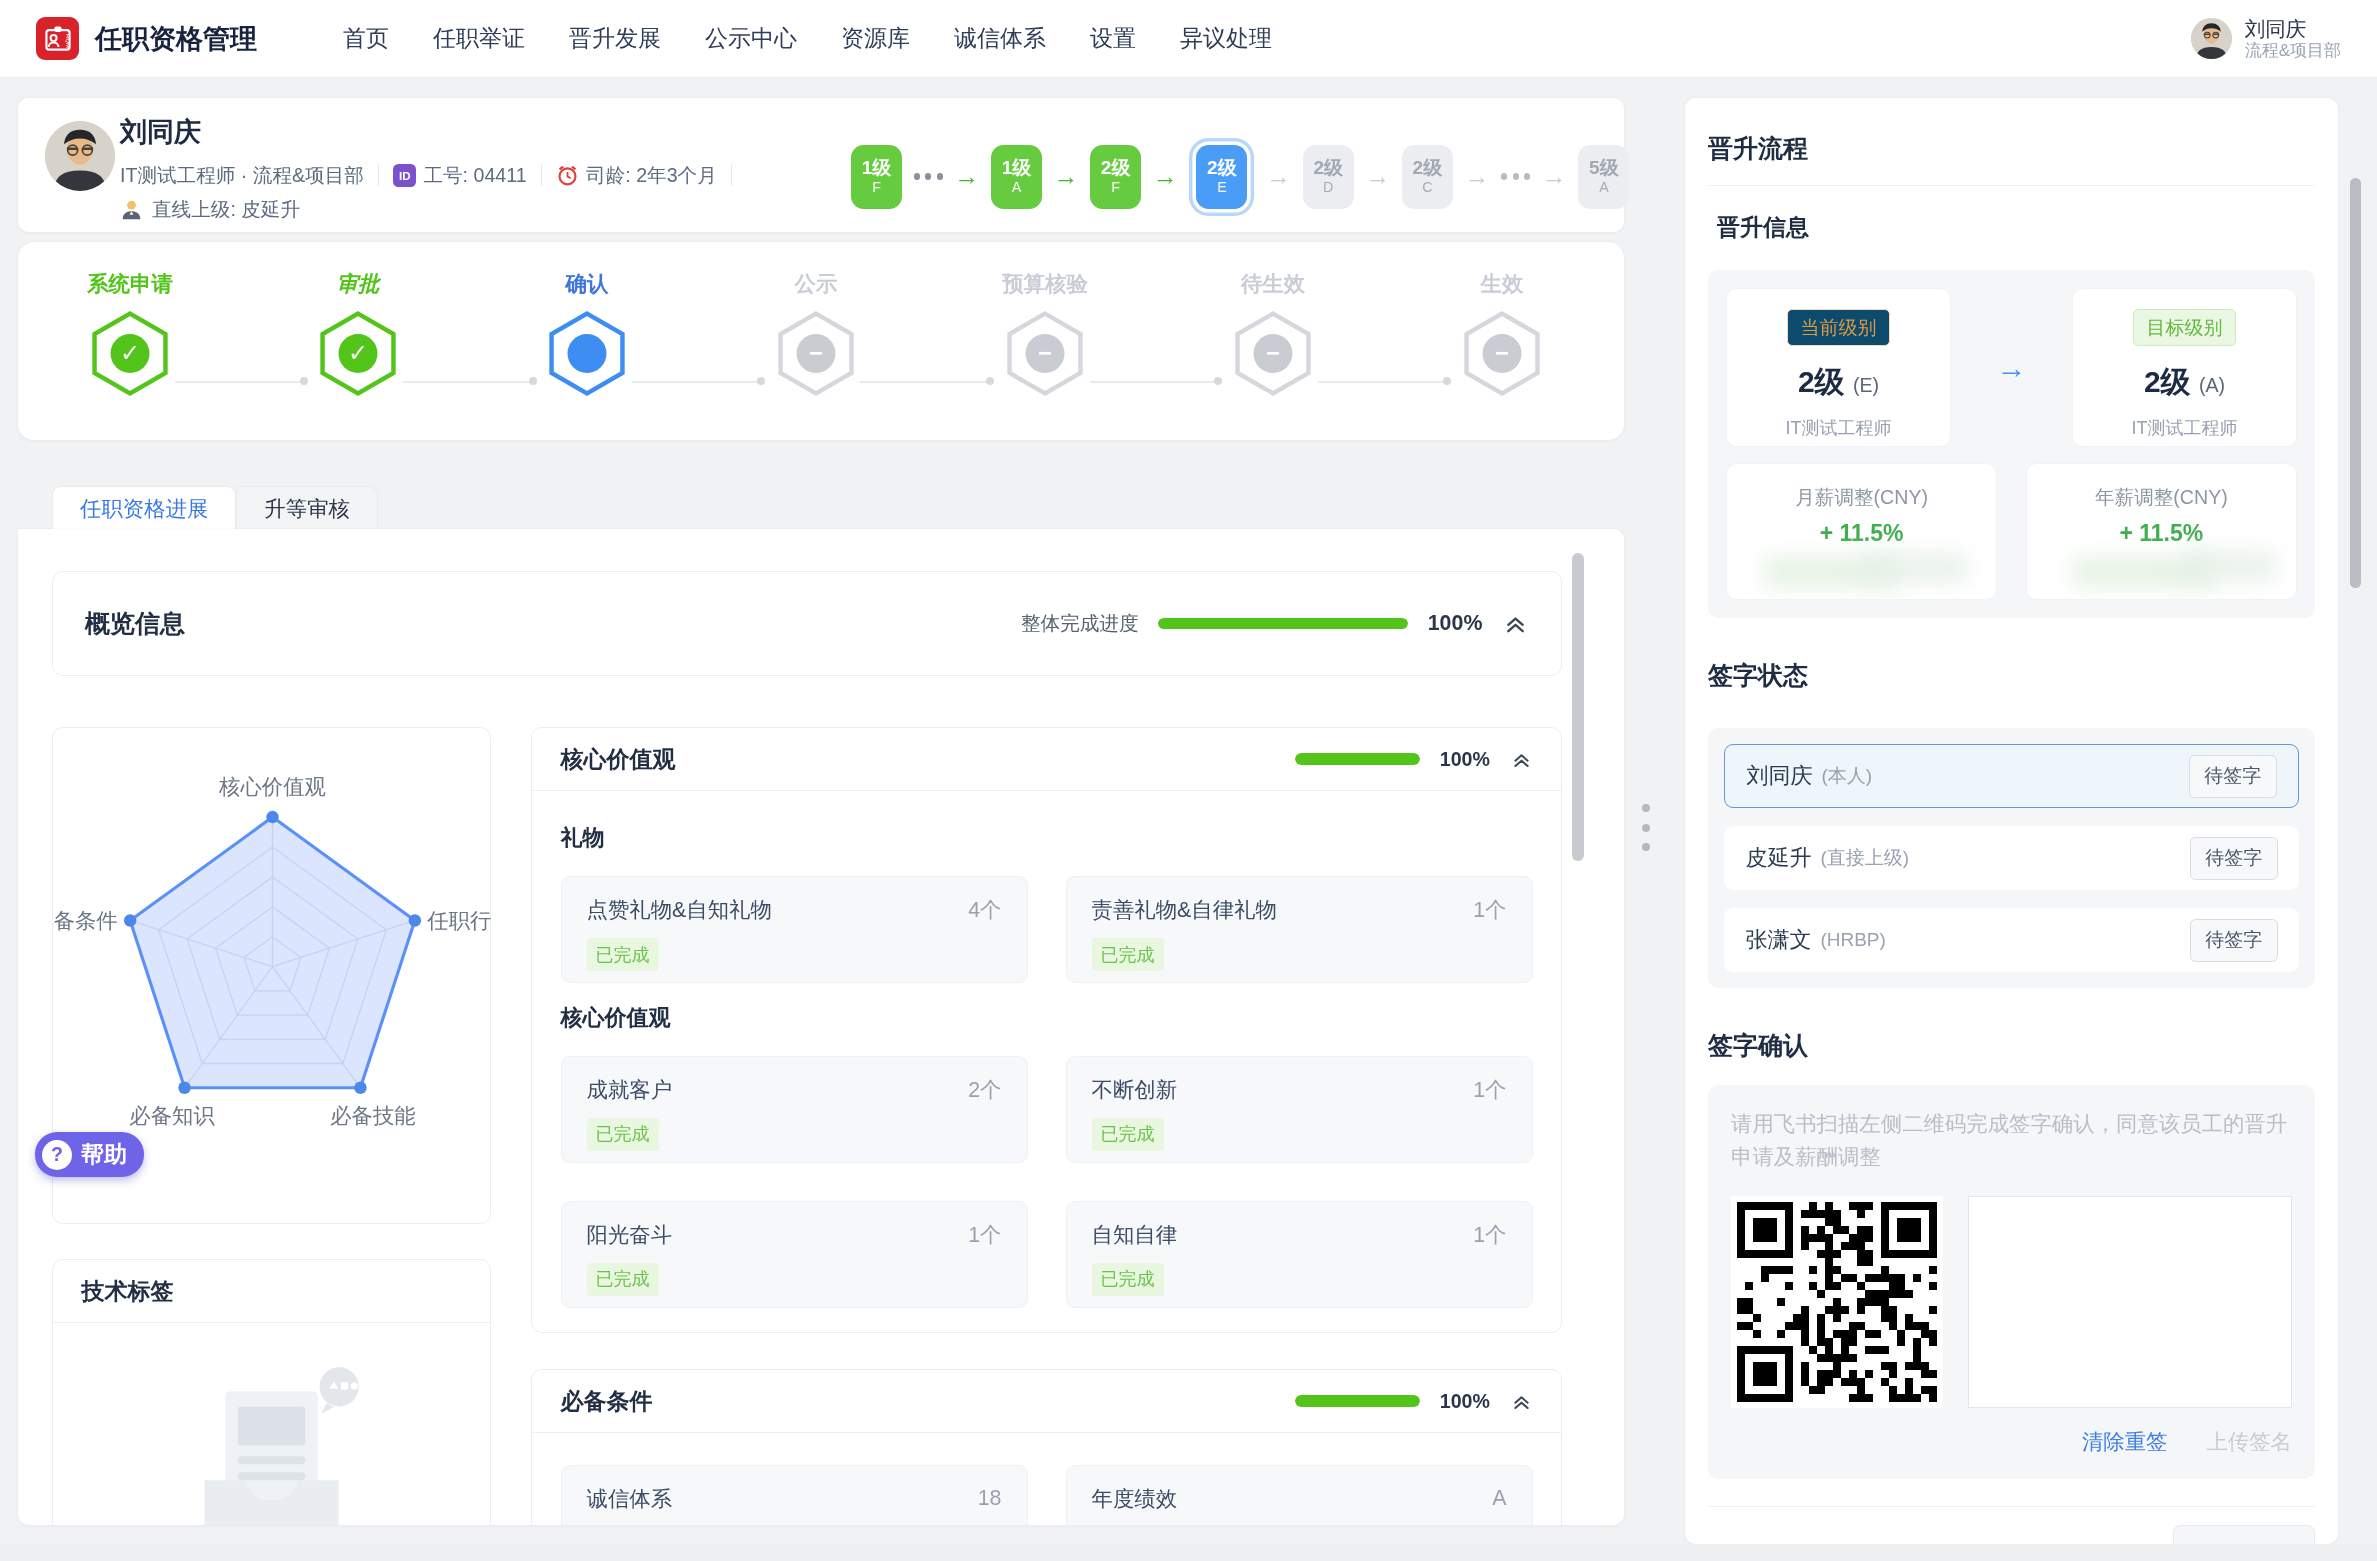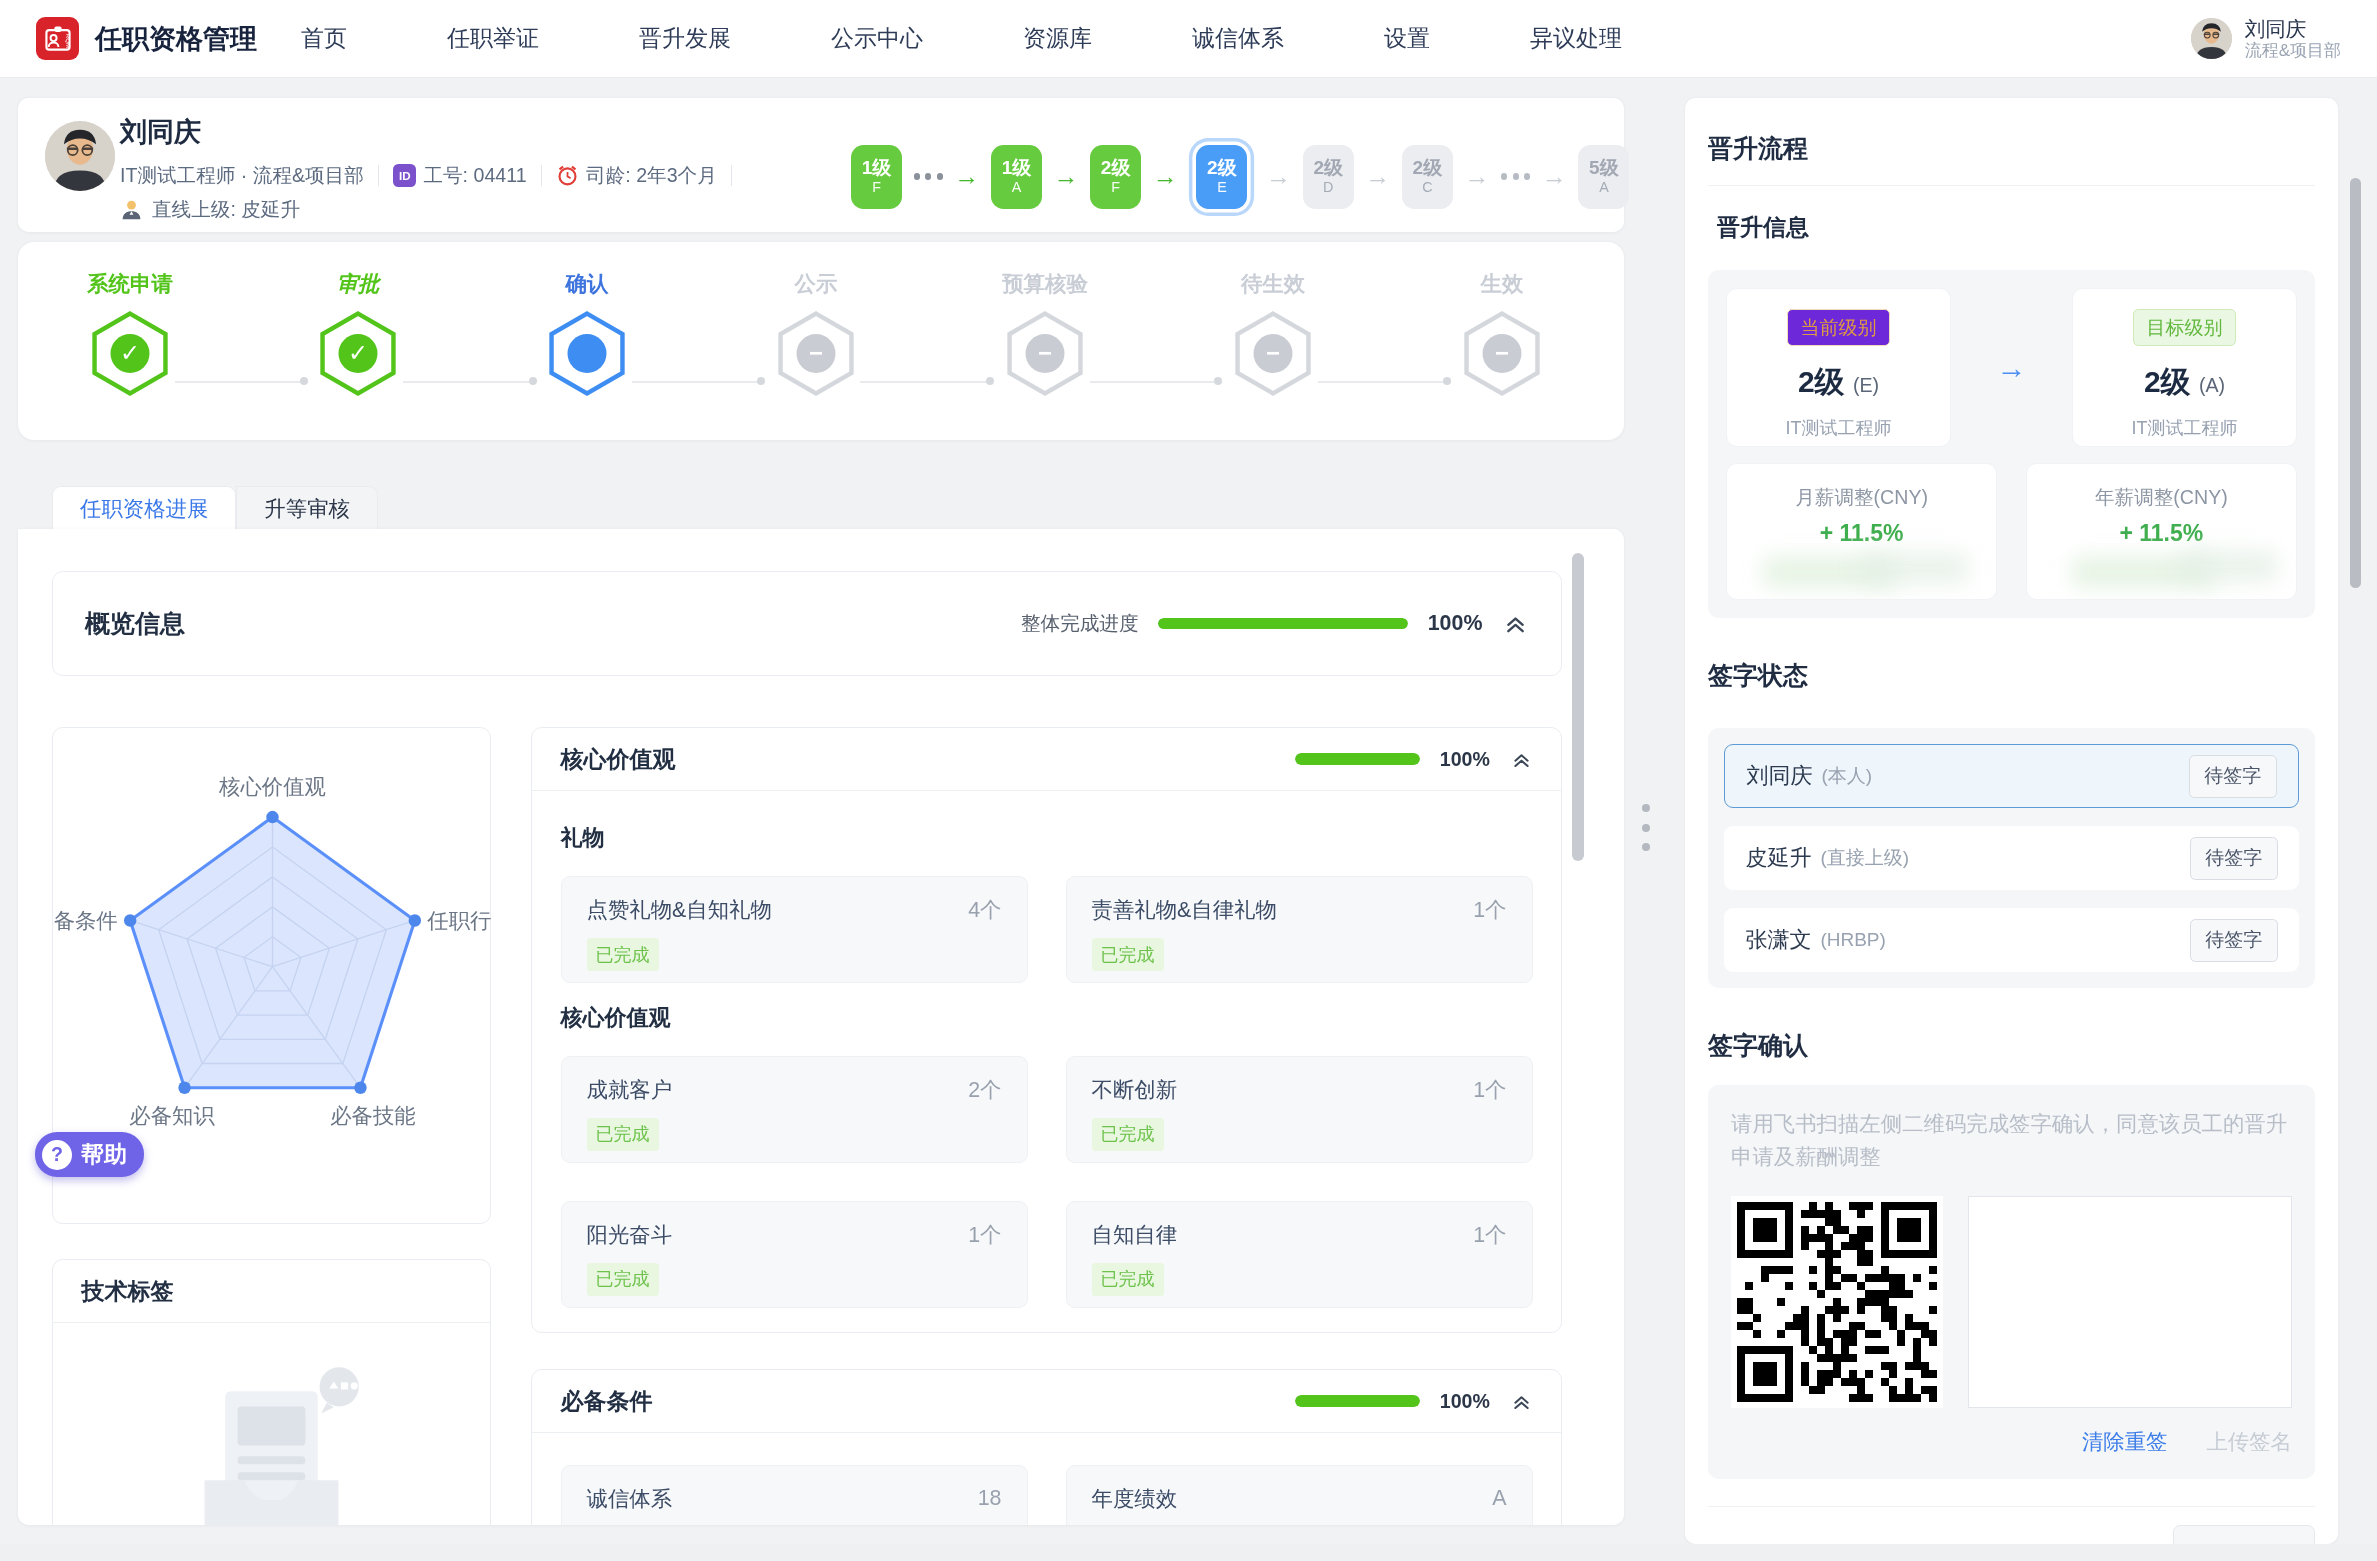--- a/index.html
+++ b/index.html
@@ -3,21 +3,21 @@
 <meta charset="utf-8">
 <style>
   html,body{margin:0;padding:0;width:2377px;height:1562px;overflow:hidden;
     background:#f1f2f4;font-family:"Liberation Sans","DejaVu Sans",sans-serif;color:#2b3648;}
   .abs{position:absolute;}
   
   .navbar{position:absolute;top:0;left:0;width:2377px;height:78px;background:#fff;
     border-bottom:0.9px solid #ececef;display:flex;align-items:center;padding:0 36px;box-sizing:border-box;}
   .logo{width:43px;height:43px;border-radius:9px;background:#d9232b;display:flex;align-items:center;justify-content:center;flex:0 0 auto;}
   .app-title{margin-left:16px;font-size:27px;font-weight:bold;color:#17233d;}
-  .nav{display:flex;gap:100px;margin-left:44px;}
+  .nav{display:flex;gap:44px;margin-left:86px;}
   .nav-item{font-size:23px;color:#2e3c58;cursor:pointer;white-space:nowrap;}
   .nav-spacer{flex:1;}
   .nav-user{display:flex;align-items:center;gap:12.5px;}
   .avatar{width:41px;height:41px;border-radius:50%;overflow:hidden;background:#dcd7cf;flex:0 0 auto;}
   .nav-user .uname{font-size:20.5px;color:#29364d;line-height:25px;}
   .nav-user .udept{font-size:17px;color:#9aa4b2;line-height:20.5px;}
   
   .card{background:#fff;border-radius:10.7px;box-shadow:0 0.9px 3.6px rgba(30,40,60,.05);}
   .emp-card{left:18px;top:98px;width:1606px;height:134px;}
   .emp-avatar{position:absolute;left:27px;top:23px;width:70px;height:70px;border-radius:50%;overflow:hidden;background:#dcd7cf;}
@@ -97,21 +97,21 @@
   .side h2{font-size:25px;font-weight:bold;color:#1f2c42;margin:0;}
   .side h3{font-size:23px;font-weight:bold;color:#1f2c42;margin:9px;}
   .side .t1{padding-top:34px;}
   .divider{height:0.9px;background:#eef0f3;margin-top:19.6px;}
   .gbox{background:#f5f6f8;border-radius:10.7px;}
   .promo{margin-top:27px;padding:18px;}
   .promo-row{display:flex;align-items:center;}
   .lv-card{width:225px;height:159px;background:#fff;border:0.9px solid #f0f2f5;border-radius:10.7px;
     display:flex;flex-direction:column;align-items:center;box-sizing:border-box;}
   .tagc{margin-top:19.6px;font-size:19px;padding:4.5px 12.5px;border-radius:5.3px;}
-  .tag-cur{background:#6d28d9;color:#df9b41;border:0.9px solid #f3ddb9;}
+  .tag-cur{background:#0c4a6e;color:#df9b41;border:0.9px solid #f3ddb9;}
   .tag-tgt{background:#eaf7e3;color:#62b83e;border:0.9px solid #cdeab8;}
   .lv-line{margin-top:16px;font-size:30px;font-weight:bold;color:#1d2b42;}
   .lv-line .gr{font-size:19.6px;font-weight:normal;color:#5b6678;}
   .lv-role{margin-top:12.5px;font-size:18px;color:#97a1b0;}
   .promo-arrow{flex:1;text-align:center;font-size:30px;color:#4a90f2;}
   .sal-row{display:flex;gap:28.5px;margin-top:16px;}
   .sal-card{flex:1;height:135px;background:#fff;border:0.9px solid #f0f2f5;border-radius:10.7px;text-align:center;position:relative;overflow:hidden;}
   .sal-card .st{margin-top:19.6px;font-size:19.6px;color:#8d96a4;}
   .sal-card .sv{margin-top:9px;font-size:23px;font-weight:bold;color:#3fae4e;}
   .blur-blob{position:absolute;height:30px;border-radius:7.1px;filter:blur(10.7px);background:#dff0dc;opacity:.8;}

